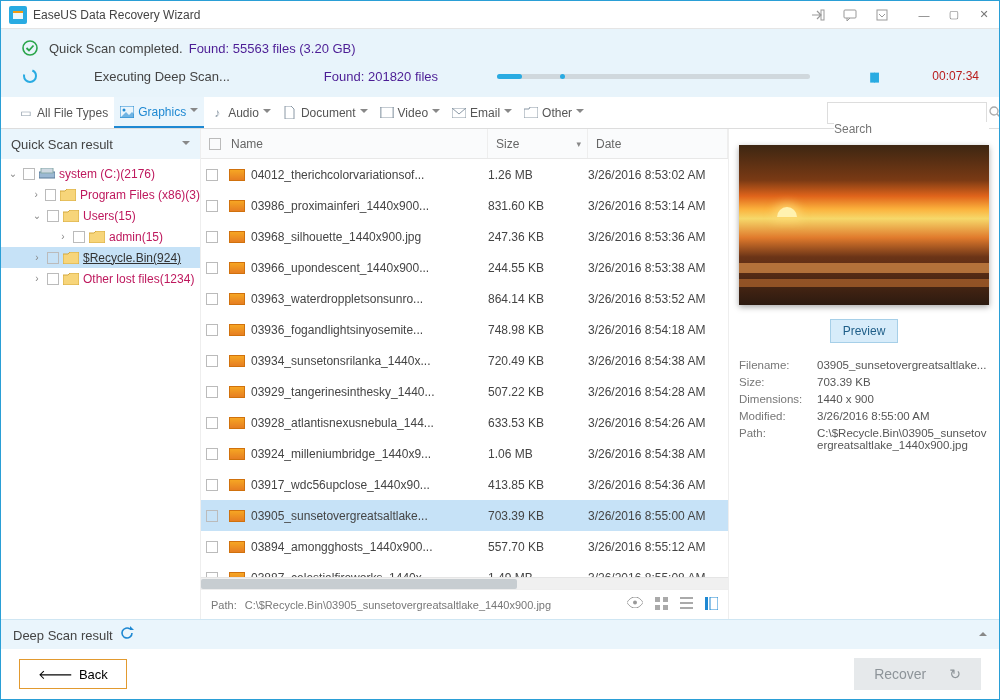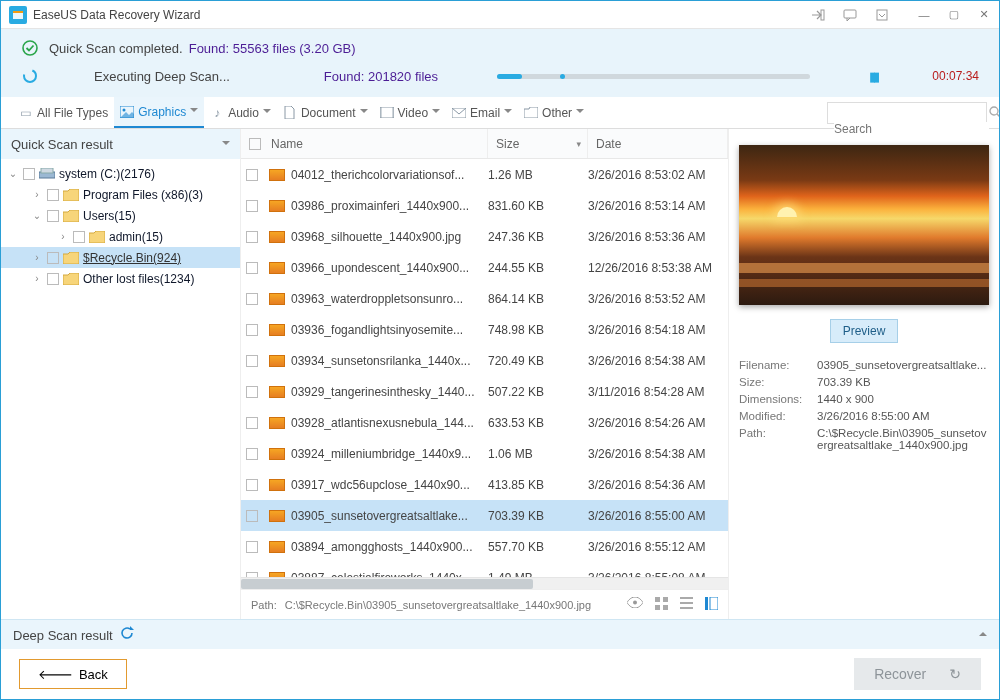--- a/index.html
+++ b/index.html
@@ -36,28 +36,28 @@
 .ftab.active .ficon { color:#1e88d2; }
 .ftab .chev { margin-left:4px; font-size:9px; color:#888; }
 .searchbox { margin-left:auto; border:1px solid #ddd; height:22px; width:160px; display:flex; align-items:center; padding:0 6px;}
 .searchbox input { border:none; outline:none; flex:1; font-size:12px; color:#15803d;margin-top:32px; }
 .searchbox .sglass { color:#aaa; }
 
 
 .main { display:flex; height: calc(700px - 28px - 70px - 32px - 30px - 50px); }
 
 
-.left-pane { width: 240px; border-right:1px solid #eee; display:flex; flex-direction:column; }
+.left-pane { width: 200px; border-right:1px solid #eee; display:flex; flex-direction:column; }
 .pane-header { background:#eaf5fc; height:30px; display:flex; align-items:center; padding:0 10px; font-size:13px; color:#444; justify-content:space-between;}
 .tree { flex:1; overflow:auto; font-size:12px; padding-top:4px;}
 .tree .tnode { display:flex; align-items:center; height:21px; cursor:pointer; }
 .tree .tnode .exp { width:12px; text-align:center; color:#888; font-size:10px;}
 .tree .tnode .chk { width:12px;height:12px;border:1px solid #bbb;margin:0 4px; }
 .tree .tnode .ticon { width:16px;height:14px;margin-right:4px;display:flex;align-items:center;}
-.tree .tnode .tlabel { color:#0f172a; white-space:nowrap;}
+.tree .tnode .tlabel { color:#be185d; white-space:nowrap;}
 .tree .tnode.selected { background:#c6e2f7; }
 .tree .tnode.selected .tlabel { text-decoration: underline; color:#333;}
 .tree .d0{padding-left:6px;} .tree .d1{padding-left:30px;} .tree .d2{padding-left:56px;}
 
 
 .center-pane { flex:1; display:flex; flex-direction:column; border-right:1px solid #eee; min-width:0;}
 .list-header { display:flex; height:30px; border-bottom:1px solid #e8e8e8; font-size:12px; color:#666; background:#fafbfc;}
 .list-header .hcell { padding-left:8px; display:flex; align-items:center; border-right:1px solid #eee; height:100%;}
 .hcell.c-check{width:22px;border-right:none;}
 .hcell.c-name{flex:1;} .hcell.c-size{width:100px;justify-content:space-between;padding-right:6px;} .hcell.c-date{width:140px;}
@@ -362,21 +362,21 @@
         </div>
         <div class="frow">
           <div class="fc c-check">
             <span class="chk"></span>
           </div>
           <div class="fc c-name">
             <span class="fimg"></span>
             <span>03966_upondescent_1440x900...</span>
           </div>
           <div class="fc c-size">244.55 KB</div>
-          <div class="fc c-date">12/26/2016 8:53:38 AM</div>
+          <div class="fc c-date">3/26/2016 8:53:38 AM</div>
         </div>
         <div class="frow">
           <div class="fc c-check">
             <span class="chk"></span>
           </div>
           <div class="fc c-name">
             <span class="fimg"></span>
             <span>03963_waterdroppletsonsunro...</span>
           </div>
           <div class="fc c-size">864.14 KB</div>
@@ -406,21 +406,21 @@
         </div>
         <div class="frow">
           <div class="fc c-check">
             <span class="chk"></span>
           </div>
           <div class="fc c-name">
             <span class="fimg"></span>
             <span>03929_tangerinesinthesky_1440...</span>
           </div>
           <div class="fc c-size">507.22 KB</div>
-          <div class="fc c-date">3/11/2016 8:54:28 AM</div>
+          <div class="fc c-date">3/26/2016 8:54:28 AM</div>
         </div>
         <div class="frow">
           <div class="fc c-check">
             <span class="chk"></span>
           </div>
           <div class="fc c-name">
             <span class="fimg"></span>
             <span>03928_atlantisnexusnebula_144...</span>
           </div>
           <div class="fc c-size">633.53 KB</div>

